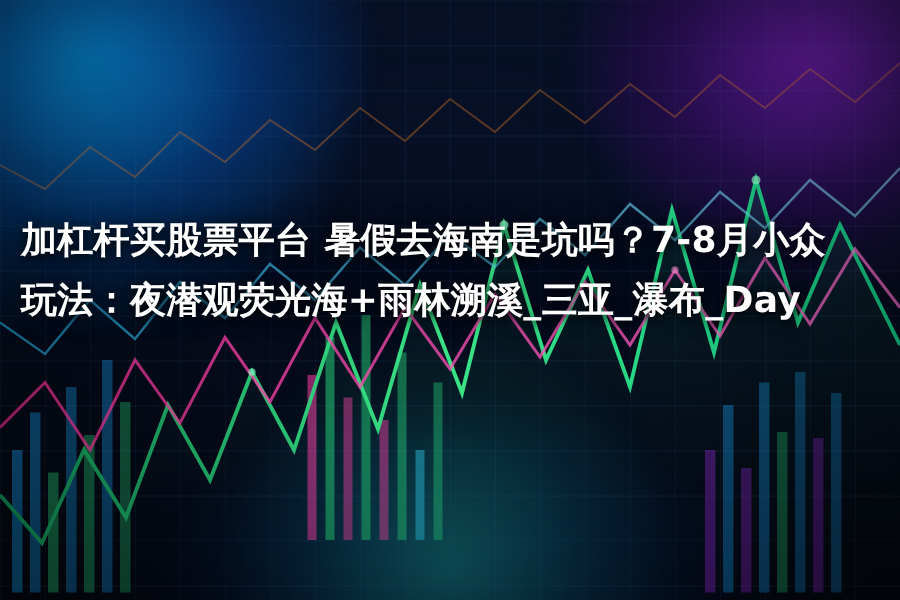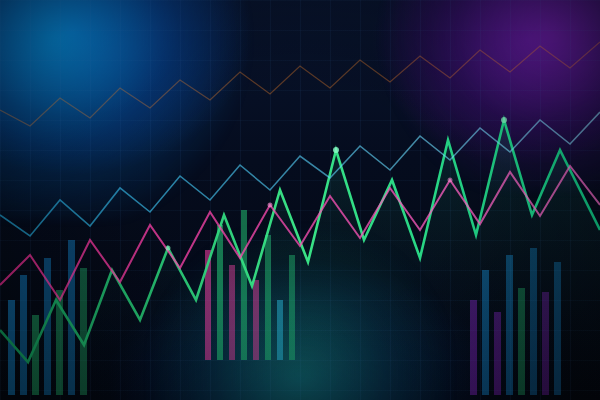--- a/index.html
+++ b/index.html
@@ -175,14 +175,17 @@
       <circle cx="336" cy="150" r="3" fill="#8bffc8" opacity="0.8"></circle>
       <circle cx="504" cy="120" r="3" fill="#8bffc8" opacity="0.7"></circle>
       <circle cx="168" cy="248" r="2.5" fill="#8bffc8" opacity="0.6"></circle>
       <circle cx="270" cy="205" r="2.5" fill="#ff9ad8" opacity="0.6"></circle>
       <circle cx="450" cy="180" r="2.5" fill="#ff9ad8" opacity="0.5"></circle>
     </g>
   </svg>
 
   <div class="vignette"></div>
 
+  <div class="title-wrap">
+    <h1 class="title"><span>加杠杆买股票平台 暑假去海南是坑吗？7-8月小众</span><br><span>玩法：夜潜观荧光海+雨林溯溪_三亚_瀑布_Day</span></h1>
+  </div>
 
 </div>
 
 </body></html>

